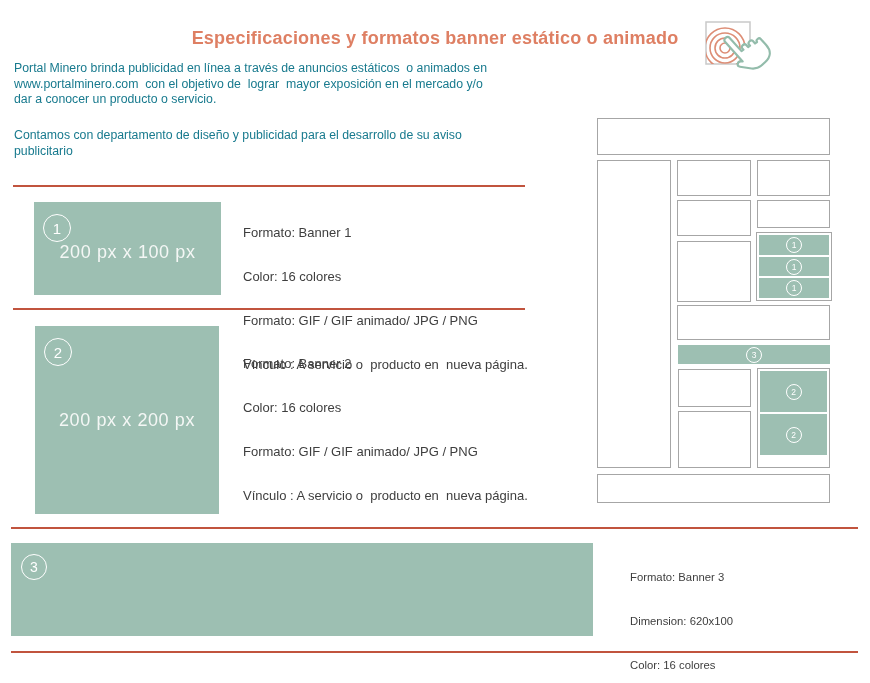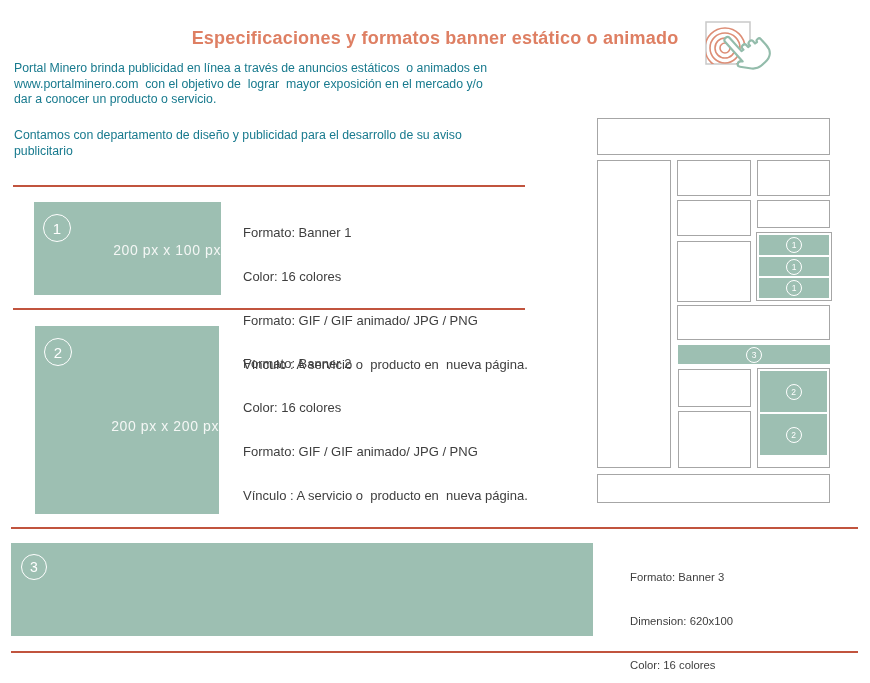--- a/index.html
+++ b/index.html
@@ -31,25 +31,25 @@
   .banner-2{left:35px;top:326px;width:184px;height:188px;}
   .banner-3{left:11px;top:543px;width:582px;height:93px;}
   .num-badge{
     position:absolute;border:1.5px solid #ffffff;border-radius:50%;
     color:#ffffff;display:flex;align-items:center;justify-content:center;
     font-weight:300;background:transparent;
   }
   .badge-lg{left:9px;top:12px;width:26px;height:26px;font-size:15px;}
   .badge-b3{left:10px;top:11px;width:24px;height:24px;font-size:14px;}
   .size-label{
-    position:absolute;left:0;right:0;text-align:right;color:#f4f7f5;
-    font-size:14px;font-weight:300;letter-spacing:0.6px;
+    position:absolute;left:0;right:0;text-align:center;color:#f4f7f5;
+    font-size:18px;font-weight:300;letter-spacing:0.6px;
   }
   .label-1{top:40px;}
-  .label-2{top:92px;}
+  .label-2{top:84px;}
   .label-3{top:36px;}
   
   .specs{position:absolute;font-size:13px;line-height:14.6px;color:#3e3e3e;white-space:pre-wrap;}
   .specs-1{left:243px;top:197px;}
   .specs-2{left:243px;top:328px;}
   .specs-3{left:630px;top:541px;font-size:11.3px;}
   
   .wf-box{position:absolute;background:#ffffff;border:1.4px solid #a6a6a6;box-sizing:border-box;}
   .wf-header {left:597px;top:118px;width:233px;height:37px;}
   .wf-sidebar{left:597px;top:160px;width:74px;height:308px;}

